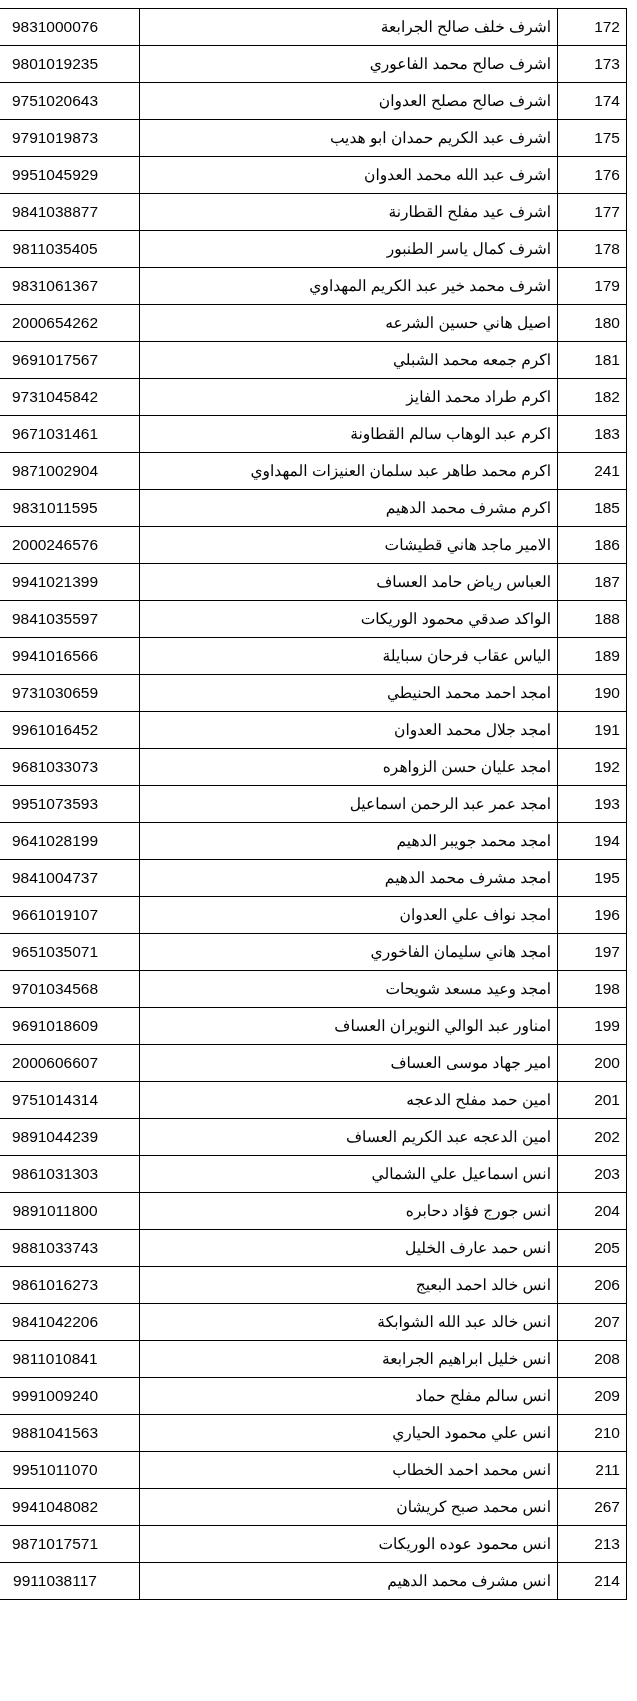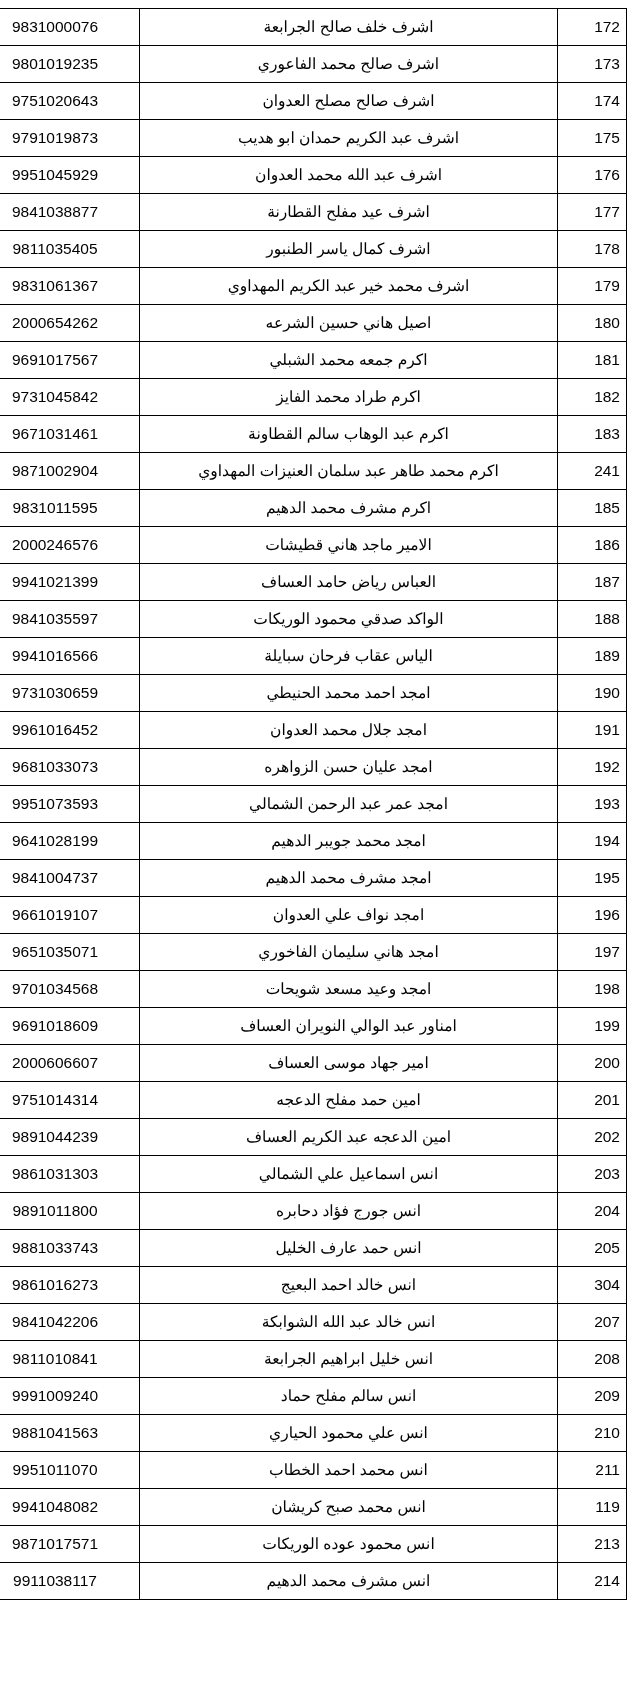--- a/index.html
+++ b/index.html
@@ -34,21 +34,20 @@
     overflow: hidden;
   }
   td.col-index {
     width: 56px;
     text-align: right;
     direction: ltr;
     font-size: 16px;
   }
   td.col-name {
     width: 405px;
-    text-align: center;
     font-size: 15.5px;
   }
   td.col-id {
     width: 156px;
     text-align: center;
     direction: ltr;
     font-size: 16px;
   }
 </style>
 </head>
@@ -157,21 +156,21 @@
           <td class="col-name">امجد جلال محمد العدوان</td>
           <td class="col-id">9961016452</td>
         </tr>
         <tr>
           <td class="col-index">192</td>
           <td class="col-name">امجد عليان حسن الزواهره</td>
           <td class="col-id">9681033073</td>
         </tr>
         <tr>
           <td class="col-index">193</td>
-          <td class="col-name">امجد عمر عبد الرحمن الشمالي</td>
+          <td class="col-name">امجد عمر عبد الرحمن اسماعيل</td>
           <td class="col-id">9951073593</td>
         </tr>
         <tr>
           <td class="col-index">194</td>
           <td class="col-name">امجد محمد جويبر الدهيم</td>
           <td class="col-id">9641028199</td>
         </tr>
         <tr>
           <td class="col-index">195</td>
           <td class="col-name">امجد مشرف محمد الدهيم</td>
@@ -221,21 +220,21 @@
           <td class="col-index">204</td>
           <td class="col-name">انس جورج فؤاد دحابره</td>
           <td class="col-id">9891011800</td>
         </tr>
         <tr>
           <td class="col-index">205</td>
           <td class="col-name">انس حمد عارف الخليل</td>
           <td class="col-id">9881033743</td>
         </tr>
         <tr>
-          <td class="col-index">304</td>
+          <td class="col-index">206</td>
           <td class="col-name">انس خالد احمد البعيج</td>
           <td class="col-id">9861016273</td>
         </tr>
         <tr>
           <td class="col-index">207</td>
           <td class="col-name">انس خالد عبد الله الشوابكة</td>
           <td class="col-id">9841042206</td>
         </tr>
         <tr>
           <td class="col-index">208</td>
@@ -251,21 +250,21 @@
           <td class="col-index">210</td>
           <td class="col-name">انس علي محمود الحياري</td>
           <td class="col-id">9881041563</td>
         </tr>
         <tr>
           <td class="col-index">211</td>
           <td class="col-name">انس محمد احمد الخطاب</td>
           <td class="col-id">9951011070</td>
         </tr>
         <tr>
-          <td class="col-index">119</td>
+          <td class="col-index">267</td>
           <td class="col-name">انس محمد صبح كريشان</td>
           <td class="col-id">9941048082</td>
         </tr>
         <tr>
           <td class="col-index">213</td>
           <td class="col-name">انس محمود عوده الوريكات</td>
           <td class="col-id">9871017571</td>
         </tr>
         <tr>
           <td class="col-index">214</td>

